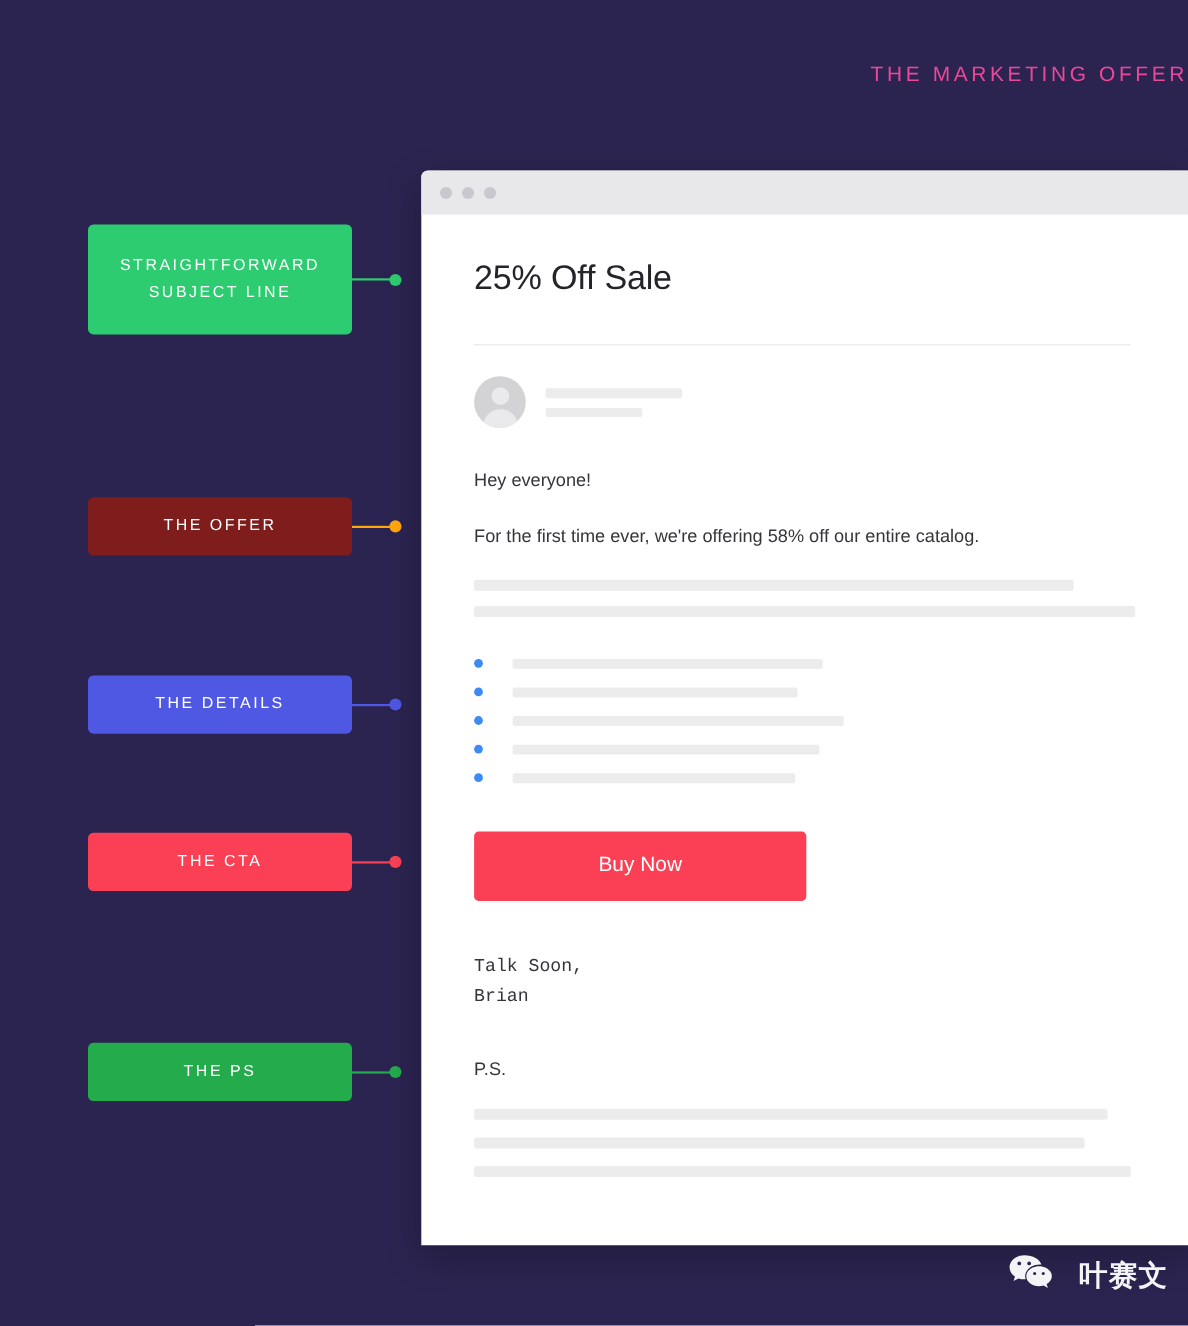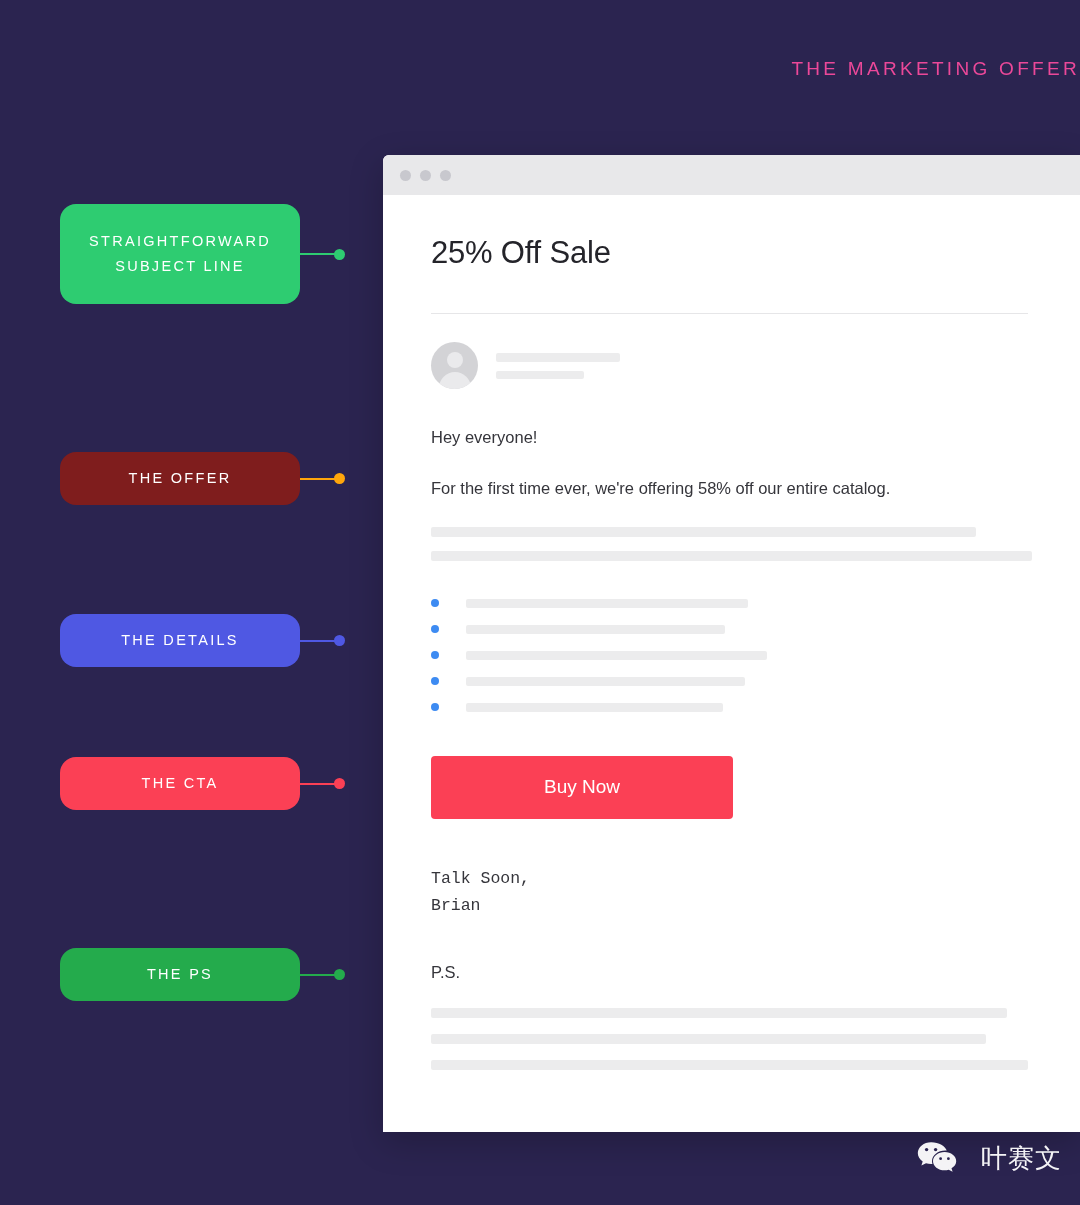--- a/index.html
+++ b/index.html
@@ -42,32 +42,33 @@
 
   .label-row {
     position: absolute;
     left: 60px;
     display: flex;
     align-items: center;
   }
 
   .label-box {
     width: 240px;
-    border-radius: 16px;
+    border-radius: 5px;
     display: flex;
     flex-direction: column;
     align-items: center;
     justify-content: center;
     color: #ffffff;
     font-size: 14.5px;
     letter-spacing: 2.3px;
     font-weight: 400;
     text-transform: uppercase;
     text-align: center;
     line-height: 1.72;
+    margin-left: 20px;
   }
 
   .label-box.two-line { height: 100px; }
   .label-box.one-line { height: 53px; }
 
   .connector {
     display: flex;
     align-items: center;
     margin-left: 0;
   }
@@ -215,22 +216,24 @@
   }
 
   .sk-ps { display: flex; flex-direction: column; gap: 16px; }
 
   
   .watermark {
     position: absolute;
     right: 18px;
     bottom: 26px;
     display: flex;
+    align-items: center;
     gap: 24px;
     opacity: 0.95;
+    font-weight: bold;
   }
   .wm-text {
     color: #ffffff;
     font-size: 26px;
     letter-spacing: 1px;
     font-family: "DejaVu Sans", sans-serif;
   }
 </style>
 </head>
 <body>

